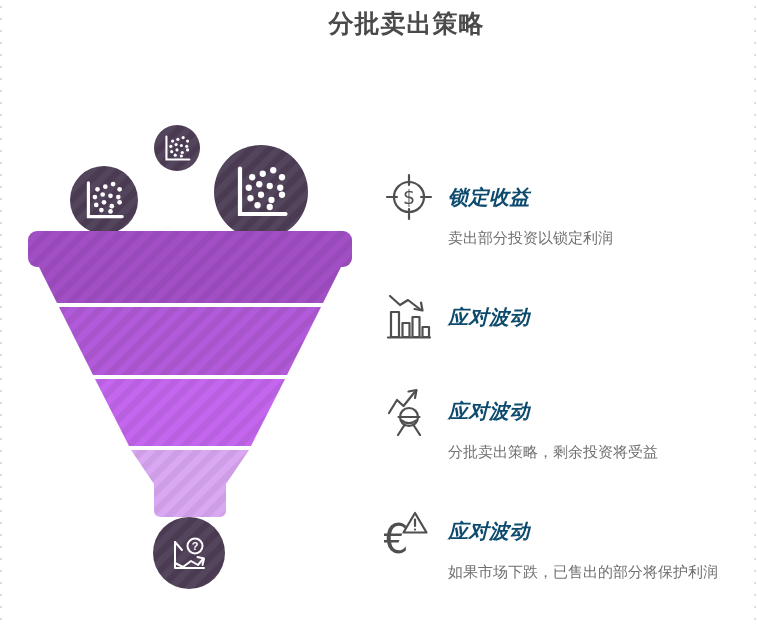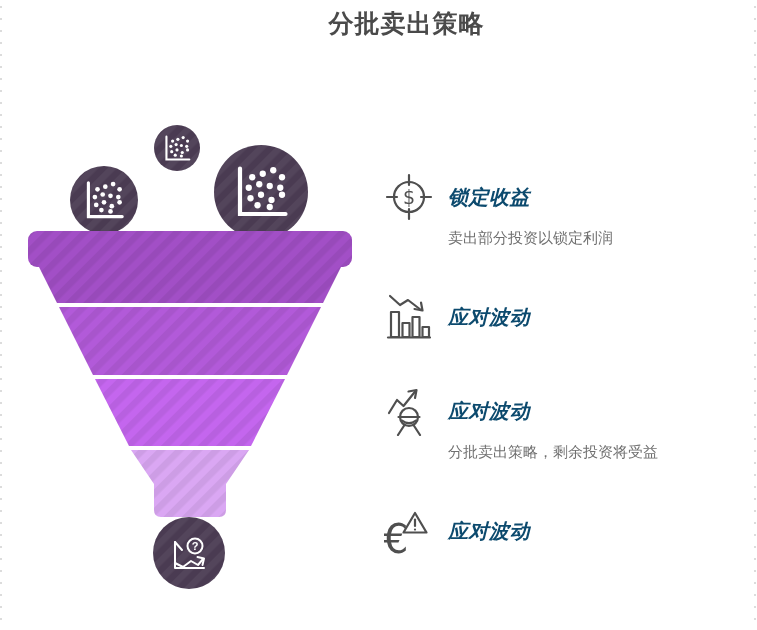--- a/index.html
+++ b/index.html
@@ -155,15 +155,16 @@
   </div>
 
   <div class="benefit-item">
     <svg class="benefit-icon" viewBox="0 0 50 50" fill="none" stroke="#4f4f4f" stroke-width="2.2" stroke-linecap="round" stroke-linejoin="round">
       <text x="-1" y="47" font-size="40" fill="#4f4f4f" stroke="none" font-family="DejaVu Sans, sans-serif">€</text>
       <path d="M31,7 L42.5,26.5 L19.5,26.5 Z"></path>
       <path d="M31,13.5 V20"></path>
       <circle cx="31" cy="23.6" r="1.1" fill="#4f4f4f" stroke="none"></circle>
     </svg>
     <div class="benefit-title">应对波动</div>
+    <div class="benefit-desc">如果市场下跌，已售出的部分将保护利润</div>
   </div>
 
 </div>
 
 </body></html>

